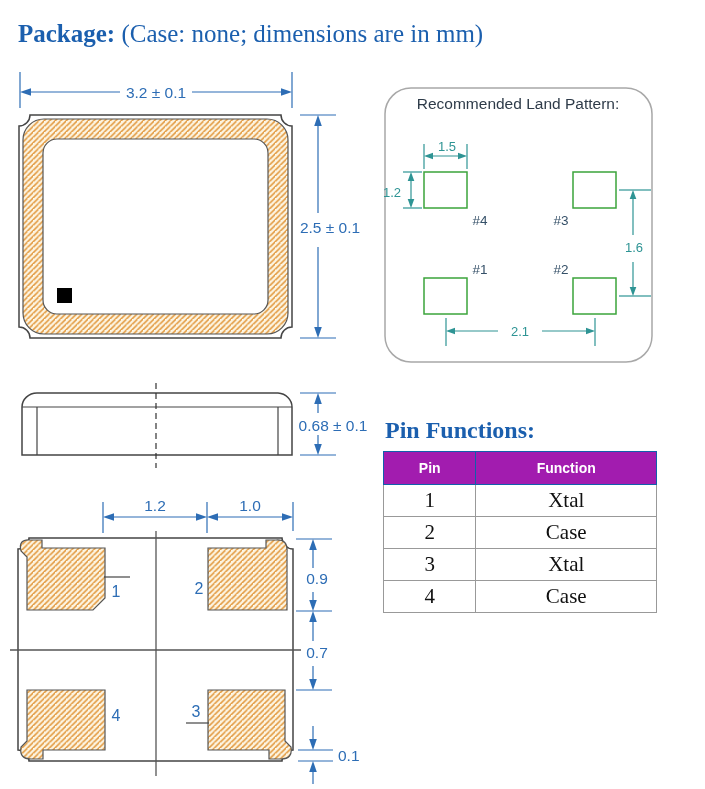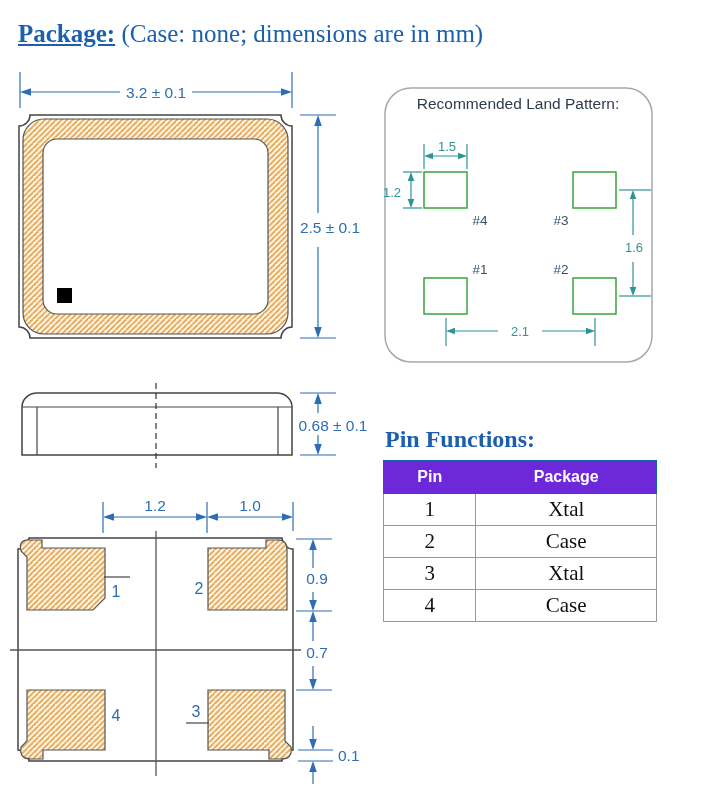--- a/index.html
+++ b/index.html
@@ -1,25 +1,25 @@
 <!DOCTYPE html>
 <html><head>
 <meta charset="utf-8">
 <style>
   html,body{margin:0;padding:0;background:#ffffff;}
   body{width:705px;height:789px;position:relative;font-family:"Liberation Sans",sans-serif;overflow:hidden;}
   .abs{position:absolute;}
   #page-title{left:18px;top:20px;font-family:"Liberation Serif",serif;font-size:25px;color:#1b5fae;white-space:nowrap;}
-  #page-title .b{font-weight:bold;text-decoration:underline;}
+  #page-title .b{font-weight:bold;}
   #drawing{left:0;top:0;}
   
   #pinfunc{left:383px;top:417px;width:276px;}
-  #pinfunc h2{margin:9px 0 7px 2px;font-family:"Liberation Serif",serif;font-size:24px;color:#1b5fae;}
+  #pinfunc h2{margin:0 0 7px 2px;font-family:"Liberation Serif",serif;font-size:24px;color:#1b5fae;}
   #pinfunc table{border-collapse:collapse;width:274px;border:1px solid #8a8a8a;}
-  #pinfunc th{background:#6d28d9;color:#ffffff;font-family:"Liberation Sans",sans-serif;font-size:16px;font-weight:bold;height:30px;border:1px solid #1160ab;}
+  #pinfunc th{background:#a21caf;color:#ffffff;font-family:"Liberation Sans",sans-serif;font-size:14px;font-weight:bold;height:30px;border:1px solid #1160ab;}
   #pinfunc td{font-family:"Liberation Serif",serif;font-size:21px;color:#111111;text-align:center;height:29px;border:1px solid #999999;background:#ffffff;}
   #pinfunc td.pin{width:92px;}
   #pinfunc td.fn{width:182px;}
   
   text{font-family:"Liberation Sans",sans-serif;}
   .dimb{fill:#2d6db5;font-size:15.5px;}
   .pinb{fill:#2d6db5;font-size:16px;}
   .dimt{fill:#2e9494;font-size:13px;}
   .lbl{fill:#355068;font-size:13.5px;}
   .lptitle{fill:#2e3b49;font-size:15.5px;}
@@ -205,21 +205,21 @@
     </g>
   </g>
 </svg>
 
 <div id="pinfunc" class="abs">
   <h2>Pin Functions:</h2>
   <table>
     <thead>
       <tr>
         <th>Pin</th>
-        <th>Package</th>
+        <th>Function</th>
       </tr>
     </thead>
     <tbody>
       <tr>
         <td class="pin">1</td>
         <td class="fn">Xtal</td>
       </tr>
       <tr>
         <td class="pin">2</td>
         <td class="fn">Case</td>

